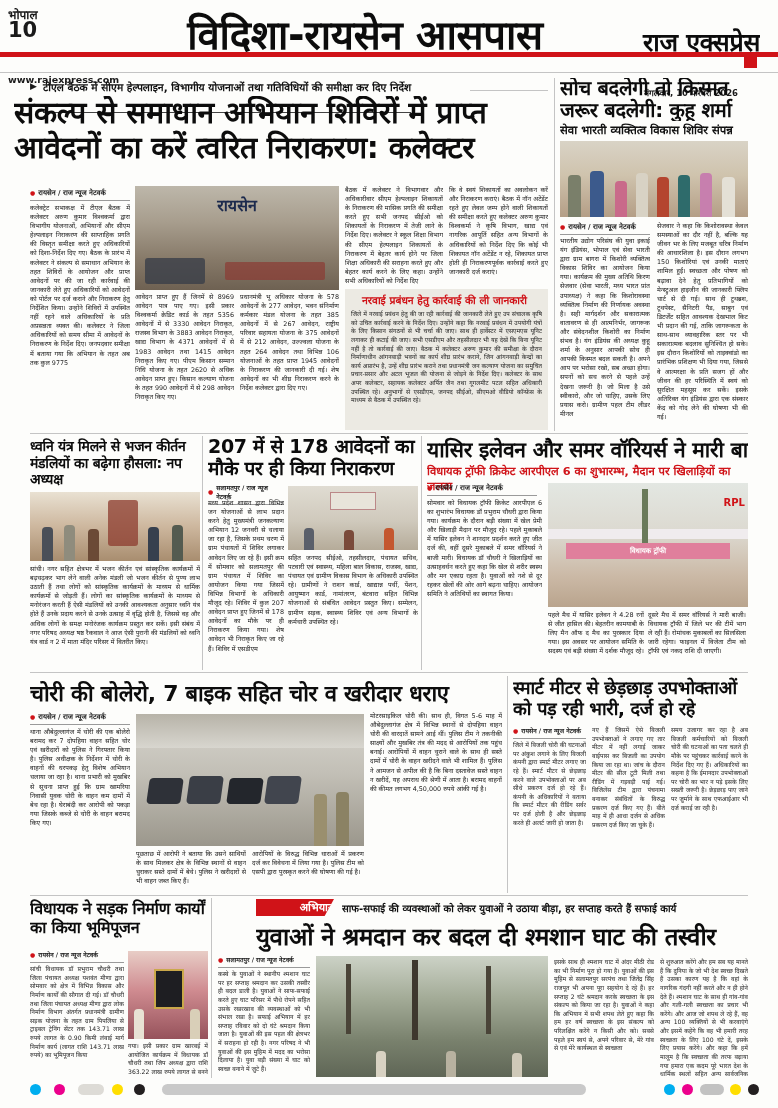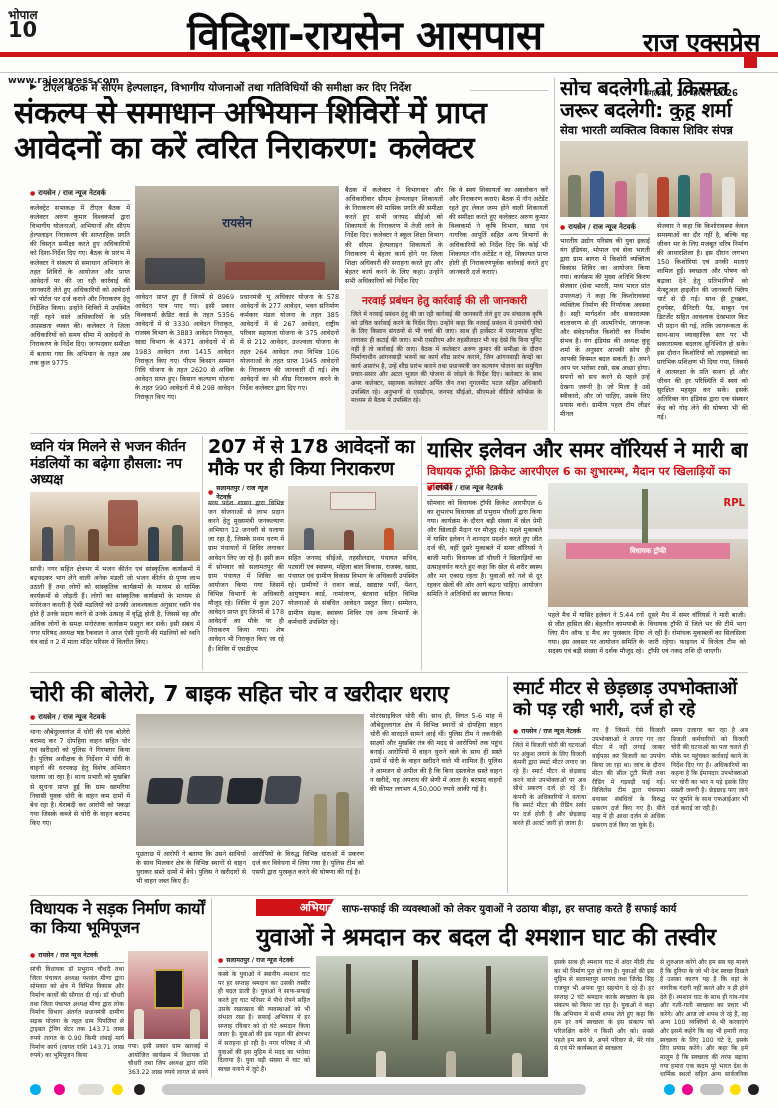--- a/index.html
+++ b/index.html
@@ -45,21 +45,21 @@
   <div class="abs hl" style="left:470px;top:90px;width:78px;height:1px;"></div>
   <div class="abs headline" style="left:14px;top:96px;width:521px;height:76px;font-size:30px;line-height:1.16;">संकल्प से समाधान अभियान शिविरों में प्राप्त आवेदनों का करें त्वरित निराकरण: कलेक्टर</div>
 
   <div class="abs byline" style="left:30px;top:188px;width:100px;">
     <span class="dot">●</span>
     <span>रायसेन / राज न्यूज नेटवर्क</span>
   </div>
   <div class="abs colx" style="left:30px;top:204px;width:100px;height:226px;">कलेक्ट्रेट सभाकक्ष में टीएल बैठक में कलेक्टर अरुण कुमार विश्वकर्मा द्वारा विभागीय योजनाओं, अभियानों और सीएम हेल्पलाइन निराकरण की साप्ताहिक प्रगति की विस्तृत समीक्षा करते हुए अधिकारियों को दिशा-निर्देश दिए गए। बैठक के प्रारंभ में कलेक्टर ने संकल्प से समाधान अभियान के तहत शिविरों के आयोजन और प्राप्त आवेदनों पर की जा रही कार्रवाई की जानकारी लेते हुए अधिकारियों को आवेदनों को पोर्टल पर दर्ज कराने और निराकरण हेतु निर्देशित किया। उन्होंने शिविरों में उपस्थित नहीं रहने वाले अधिकारियों के प्रति अप्रसन्नता व्यक्त की। कलेक्टर ने जिला अधिकारियों को समय सीमा में आवेदनों के निराकरण के निर्देश दिए। जनपदवार समीक्षा में बताया गया कि अभियान के तहत अब तक कुल 9775</div>
 
   <div class="abs photo" style="left:135px;top:186px;width:204px;height:104px;background:linear-gradient(180deg,#bdb7aa 0%,#a79d8d 35%,#877a69 70%,#6e6152 100%);">
-    <span style="position:absolute;left:50%;top:8px;transform:translateX(-50%);font-weight:800;font-size:12px;color:#1c2a4d;margin-top:20px;">रायसेन</span>
+    <span style="position:absolute;left:50%;top:8px;transform:translateX(-50%);font-weight:800;font-size:16px;color:#1c2a4d;">रायसेन</span>
     <span class="abs" style="left:10px;bottom:6px;width:60px;height:26px;background:#3a3f49;border-radius:3px;opacity:.8;"></span>
     <span class="abs" style="left:90px;bottom:10px;width:100px;height:18px;background:#8c3b33;border-radius:2px;opacity:.7;"></span>
   </div>
   <div class="abs colx" style="left:135px;top:293px;width:99px;height:137px;">आवेदन प्राप्त हुए हैं जिनमें से 8969 आवेदन पात्र पाए गए। इसी प्रकार विश्वकर्मा क्रेडिट कार्ड के तहत 5356 आवेदनों में से 3330 आवेदन निराकृत, राजस्व विभाग के 3883 आवेदन निराकृत, खाद्य विभाग के 4371 आवेदनों में से 1983 आवेदन तथा 1415 आवेदन निराकृत किए गए। पीएम किसान सम्मान निधि योजना के तहत 2620 से अधिक आवेदन प्राप्त हुए। किसान कल्याण योजना के तहत 990 आवेदनों में से 298 आवेदन निराकृत किए गए।</div>
   <div class="abs colx" style="left:240px;top:293px;width:99px;height:137px;">प्रधानमंत्री भू अधिकार योजना के 578 आवेदनों के 277 आवेदन, भवन संनिर्माण कर्मकार मंडल योजना के तहत 385 आवेदनों में से 267 आवेदन, राष्ट्रीय परिवार सहायता योजना के 375 आवेदनों में से 212 आवेदन, उज्ज्वला योजना के तहत 264 आवेदन तथा विभिन्न 106 योजनाओं के तहत प्राप्त 1945 आवेदनों के निराकरण की जानकारी दी गई। शेष आवेदनों का भी शीघ्र निराकरण करने के निर्देश कलेक्टर द्वारा दिए गए।</div>
   <div class="abs colx" style="left:345px;top:186px;width:98px;height:99px;">बैठक में कलेक्टर ने विभागवार और अधिकारीवार सीएम हेल्पलाइन शिकायतों के निराकरण की मासिक प्रगति की समीक्षा करते हुए सभी जनपद सीईओ को शिकायतों के निराकरण में तेजी लाने के निर्देश दिए। कलेक्टर ने स्कूल शिक्षा विभाग की सीएम हेल्पलाइन शिकायतों के निराकरण में बेहतर कार्य होने पर जिला शिक्षा अधिकारी की सराहना करते हुए और बेहतर कार्य करने के लिए कहा। उन्होंने सभी अधिकारियों को निर्देश दिए</div>
   <div class="abs colx" style="left:449px;top:186px;width:99px;height:99px;">कि वे स्वयं शिकायतों का अवलोकन करें और निराकरण कराएं। बैठक में नॉन अटेंडेंट रहते हुए लेवल जम्प होने वाली शिकायतों की समीक्षा करते हुए कलेक्टर अरुण कुमार विश्वकर्मा ने कृषि विभाग, खाद्य एवं नागरिक आपूर्ति सहित अन्य विभागों के अधिकारियों को निर्देश दिए कि कोई भी शिकायत नॉन अटेंडेंट न रहे, शिकायत प्राप्त होती ही निराकरणपूर्वक कार्रवाई करते हुए जानकारी दर्ज कराएं।</div>
 
   <div class="abs" style="left:345px;top:289px;width:203px;height:141px;background:#eceae3;padding:0;box-sizing:border-box;">
     <div style="font-size:10.5px;font-weight:800;color:#d01318;text-align:center;padding:4px 8px 2px 4px;">नरवाई प्रबंधन हेतु कार्रवाई की ली जानकारी</div>
@@ -134,21 +134,21 @@
   </div>
   <div class="abs colx" style="left:427px;top:499px;width:115px;height:169px;">सोमवार को विधायक ट्रॉफी क्रिकेट आरपीएल 6 का शुभारंभ विधायक डॉ प्रभुराम चौधरी द्वारा किया गया। कार्यक्रम के दौरान बड़ी संख्या में खेल प्रेमी और खिलाड़ी मैदान पर मौजूद रहे। पहले मुकाबले में यासिर इलेवन ने शानदार प्रदर्शन करते हुए जीत दर्ज की, वहीं दूसरे मुकाबले में समर वॉरियर्स ने बाजी मारी। विधायक डॉ चौधरी ने खिलाड़ियों का उत्साहवर्धन करते हुए कहा कि खेल से शरीर स्वस्थ और मन एकाग्र रहता है। युवाओं को नशे से दूर रहकर खेलों की ओर आगे बढ़ना चाहिए। आयोजन समिति ने अतिथियों का स्वागत किया।</div>
   <div class="abs photo" style="left:548px;top:483px;width:200px;height:124px;background:linear-gradient(180deg,#e3e7e2 0%,#dcd9d0 40%,#cbb9a6 75%,#b9a48d 100%);">
     <span class="abs" style="left:0;top:46px;width:200px;height:10px;background:#f0ecee;"></span>
     <span class="abs" style="left:18px;top:60px;width:164px;height:16px;background:#e07f9c;color:#fff;font-size:7px;font-weight:bold;text-align:center;line-height:16px;overflow:hidden;">
       <span>विधायक ट्रॉफी</span>
     </span>
     <span style="position:absolute;right:3px;top:14px;color:#d01318;font-weight:800;font-size:10px;">RPL</span>
     <span class="abs" style="left:94px;top:6px;width:6px;height:54px;background:#6a7a5a;"></span>
   </div>
-  <div class="abs colx" style="left:548px;top:611px;width:96px;height:57px;">पहले मैच में यासिर इलेवन ने 5.44 रनों से जीत हासिल की। बेहतरीन कामयाबी के लिए मैन ऑफ द मैच का पुरस्कार दिया गया। इस अवसर पर आयोजन समिति के सदस्य एवं बड़ी संख्या में दर्शक मौजूद रहे।</div>
+  <div class="abs colx" style="left:548px;top:611px;width:96px;height:57px;">पहले मैच में यासिर इलेवन ने 4.28 रनों से जीत हासिल की। बेहतरीन कामयाबी के लिए मैन ऑफ द मैच का पुरस्कार दिया गया। इस अवसर पर आयोजन समिति के सदस्य एवं बड़ी संख्या में दर्शक मौजूद रहे।</div>
   <div class="abs colx" style="left:648px;top:611px;width:98px;height:57px;">दूसरे मैच में समर वॉरियर्स ने मारी बाजी। विधायक ट्रॉफी में जिले भर की टीमें भाग ले रही हैं। रोमांचक मुकाबलों का सिलसिला जारी रहेगा। फाइनल में विजेता टीम को ट्रॉफी एवं नकद राशि दी जाएगी।</div>
 </div>
 
 <div class="abs hl" style="left:30px;top:672px;width:718px;height:1px;"></div>
 
 <div>
   <div class="abs headline" style="left:30px;top:677px;width:475px;height:31px;font-size:22px;white-space:nowrap;">चोरी की बोलेरो, 7 बाइक सहित चोर व खरीदार धराए</div>
   <div class="abs byline" style="left:30px;top:712px;width:100px;">
     <span class="dot">●</span>
     <span>रायसेन / राज न्यूज नेटवर्क</span>

